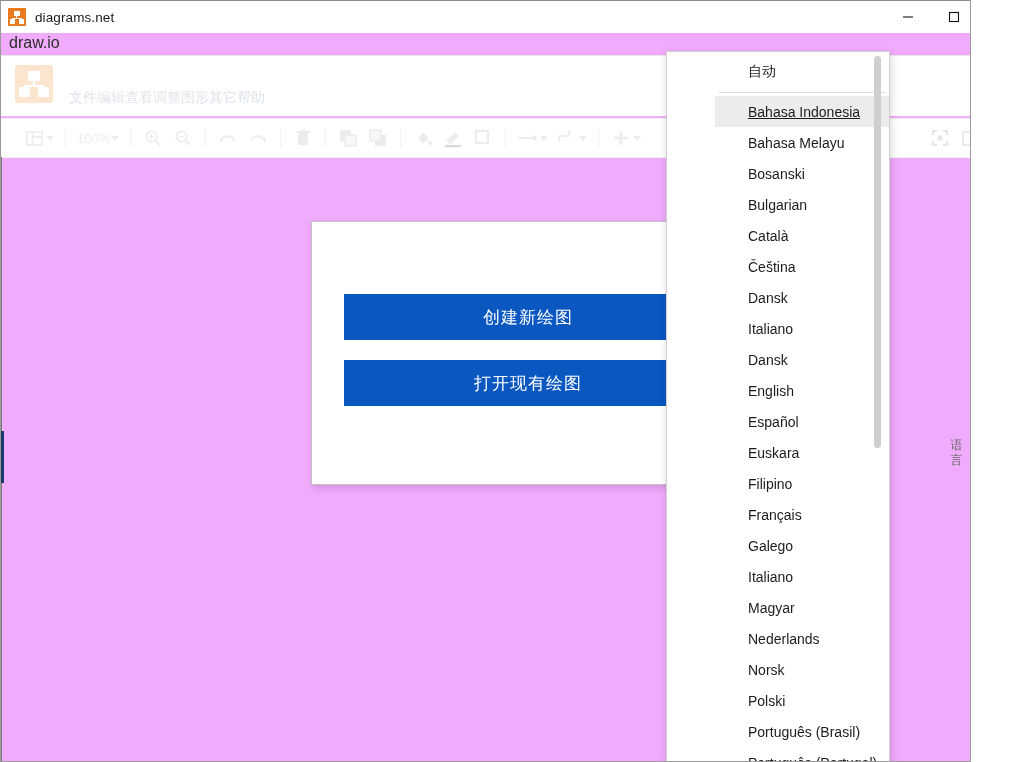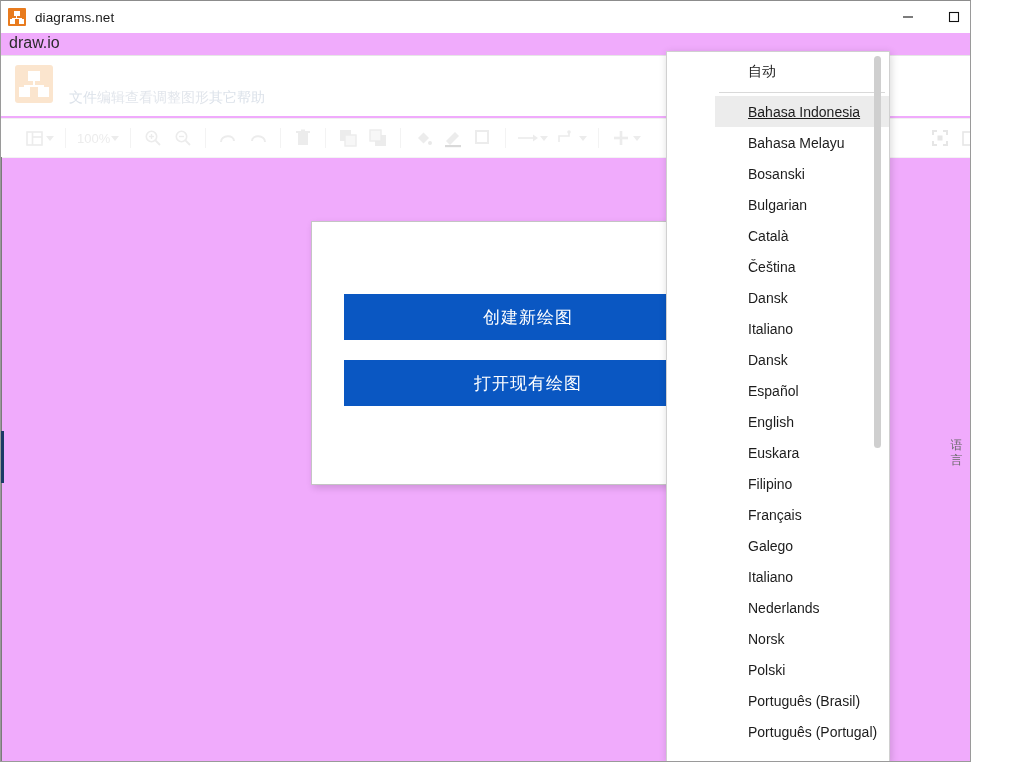--- a/index.html
+++ b/index.html
@@ -397,27 +397,28 @@
       <div class="dd-sep"></div>
       <div class="dd-item selected">Bahasa Indonesia</div>
       <div class="dd-item">Bahasa Melayu</div>
       <div class="dd-item">Bosanski</div>
       <div class="dd-item">Bulgarian</div>
       <div class="dd-item">Català</div>
       <div class="dd-item">Čeština</div>
       <div class="dd-item">Dansk</div>
       <div class="dd-item">Italiano</div>
       <div class="dd-item">Dansk</div>
+      <div class="dd-item">English</div>
       <div class="dd-item">Español</div>
-      <div class="dd-item">English</div>
       <div class="dd-item">Euskara</div>
       <div class="dd-item">Filipino</div>
       <div class="dd-item">Français</div>
       <div class="dd-item">Galego</div>
       <div class="dd-item">Italiano</div>
+      <div class="dd-item">Magyar</div>
       <div class="dd-item">Nederlands</div>
       <div class="dd-item">Norsk</div>
       <div class="dd-item">Polski</div>
       <div class="dd-item">Português (Brasil)</div>
       <div class="dd-item">Português (Portugal)</div>
     </div>
     <div class="dd-sb-track">
       <div class="dd-sb-thumb"></div>
     </div>
   </div>

